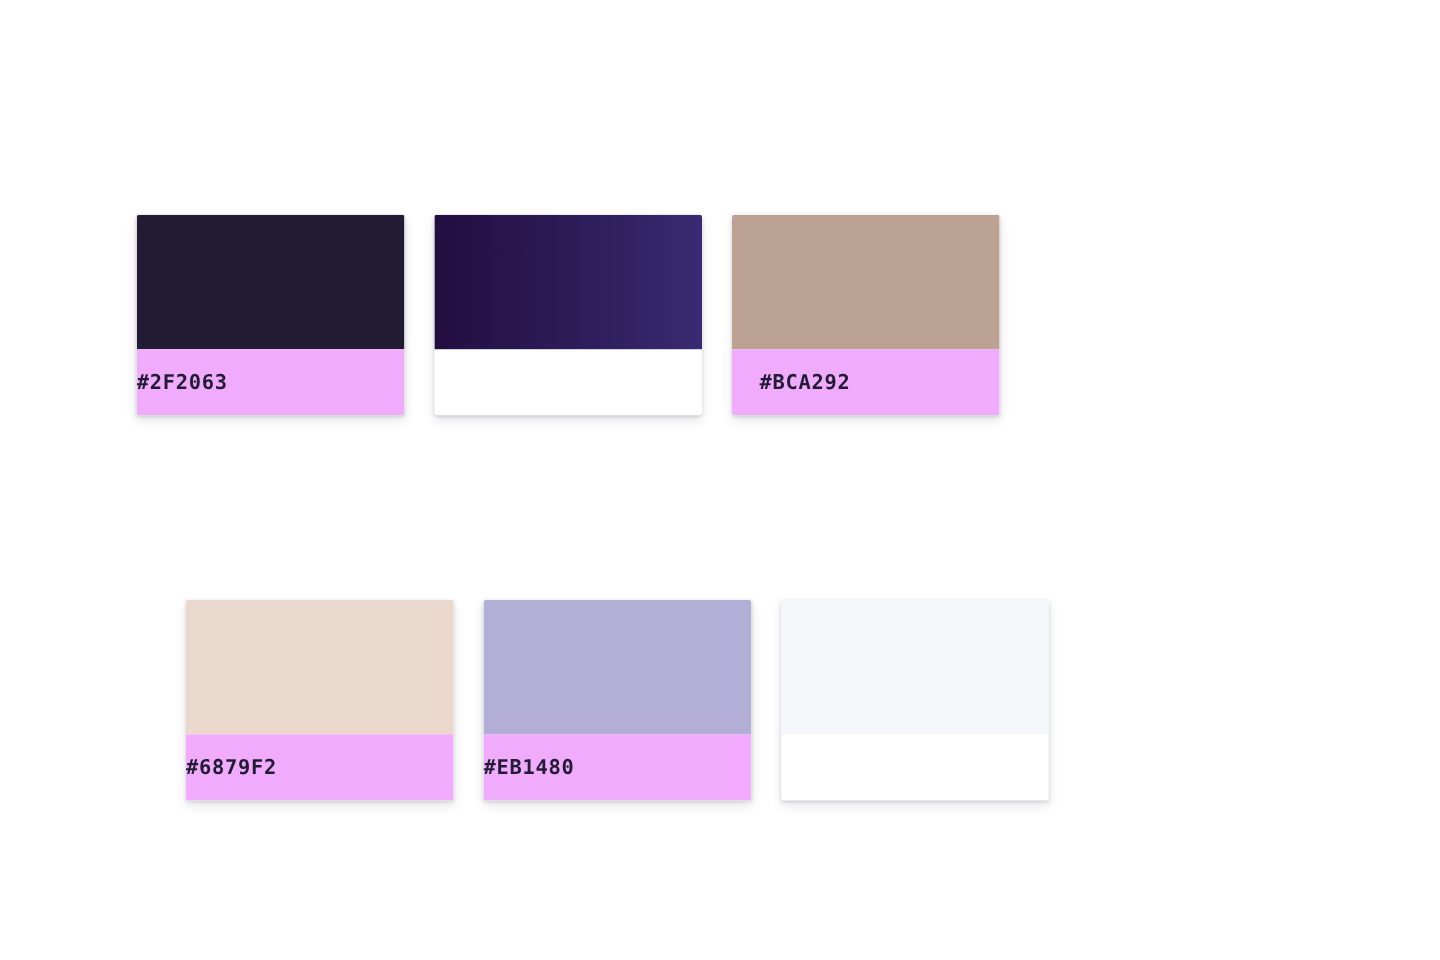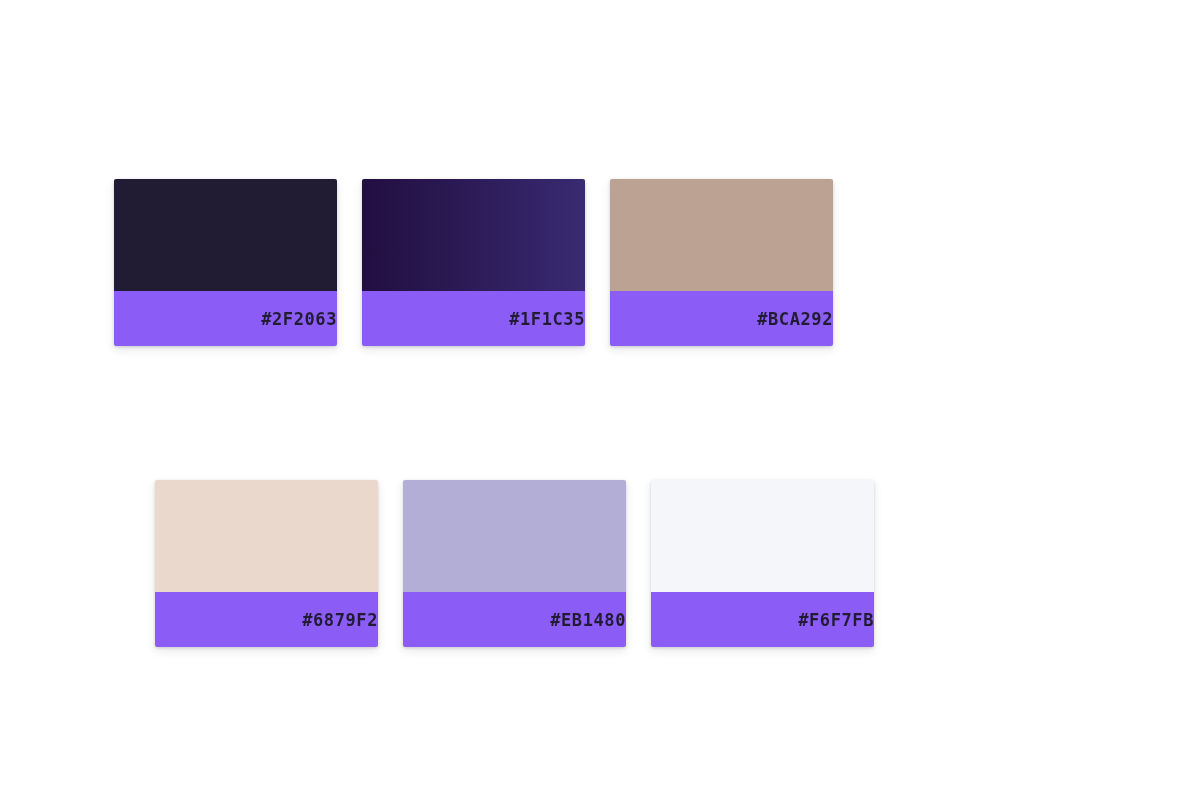--- a/index.html
+++ b/index.html
@@ -22,21 +22,21 @@
 
   .swatch-row {
     position: absolute;
     display: flex;
     flex-direction: row;
     gap: 25px;
     left: 114px;
   }
 
   #swatch-row-1 { top: 179px; }
-  #swatch-row-2 { top: 480px; padding-left: 41px; }
+  #swatch-row-2 { top: 500px; padding-left: 41px; }
 
   .swatch-card {
     width: 223px;
     height: 167px;
     background: #FFFFFF;
     border-radius: 2px;
     box-shadow: 0 1px 3px rgba(30, 26, 50, 0.16),
                 0 4px 10px rgba(30, 26, 50, 0.10);
     display: flex;
     flex-direction: column;
@@ -47,22 +47,22 @@
   .swatch-color {
     width: 100%;
     height: 112px;
     flex: 0 0 112px;
   }
 
   .swatch-label-strip {
     flex: 1 1 auto;
     display: flex;
     align-items: center;
-    justify-content: flex-end;
-    background: #8b5cf6;
+    justify-content: flex-start;
+    background: #f0abfc;
   }
 
   .swatch-label {
     font-family: "DejaVu Sans Mono", "Liberation Mono", monospace;
     font-size: 17px;
     font-weight: bold;
     letter-spacing: 0.6px;
     color: #211C33;
     white-space: nowrap;
   }
@@ -76,23 +76,20 @@
 
     <div class="swatch-card">
       <div class="swatch-color" style="background: rgb(33, 28, 51);"></div>
       <div class="swatch-label-strip">
         <span class="swatch-label" style="color: rgb(33, 28, 51);">#2F2063</span>
       </div>
     </div>
 
     <div class="swatch-card">
       <div class="swatch-color" style="background: linear-gradient(90deg, rgb(35, 14, 64) 0%, rgb(43, 26, 85) 45%, rgb(57, 42, 114) 100%);"></div>
-      <div class="swatch-label-strip">
-        <span class="swatch-label" style="color: rgb(33, 28, 51);">#1F1C35</span>
-      </div>
     </div>
 
     <div class="swatch-card">
       <div class="swatch-color" style="background: rgb(188, 162, 146);"></div>
       <div class="swatch-label-strip">
         <span class="swatch-label" style="color: rgb(33, 28, 51); margin-left: 23px;">#BCA292</span>
       </div>
     </div>
 
   </div>
@@ -109,20 +106,17 @@
     <div class="swatch-card">
       <div class="swatch-color" style="background: rgb(179, 174, 214);"></div>
       <div class="swatch-label-strip">
         <span class="swatch-label" style="color: rgb(33, 28, 51);">#EB1480</span>
       </div>
     </div>
 
 
     <div class="swatch-card">
       <div class="swatch-color" style="background: rgb(245, 246, 250);"></div>
-      <div class="swatch-label-strip">
-        <span class="swatch-label" style="color: rgb(33, 28, 51);">#F6F7FB</span>
-      </div>
     </div>
 
   </div>
 
 </div>
 
 </body></html>

